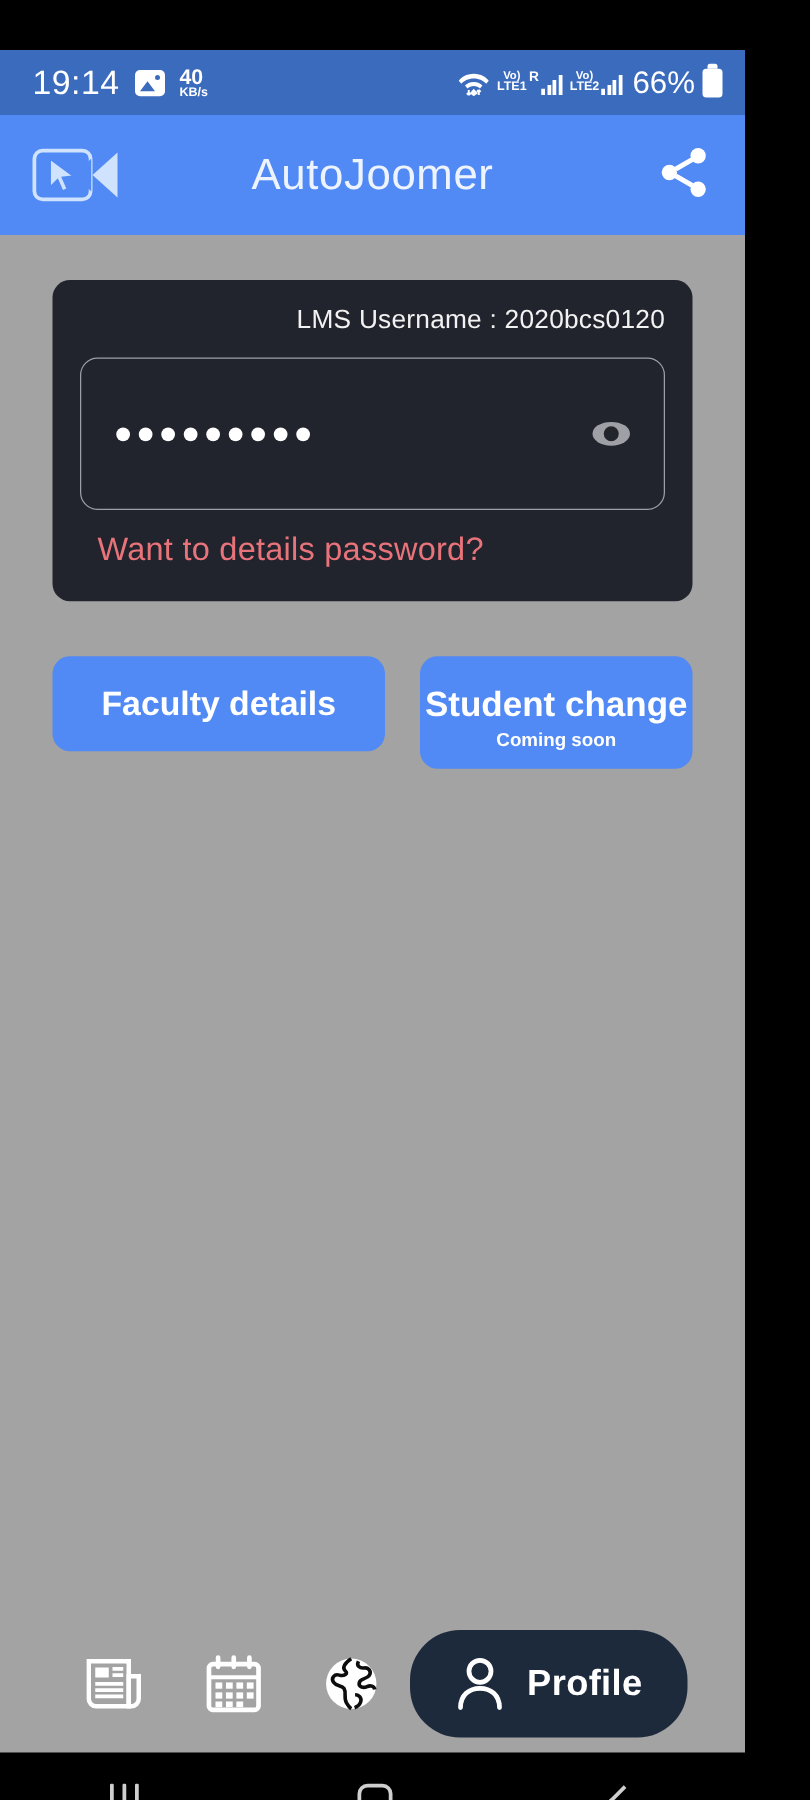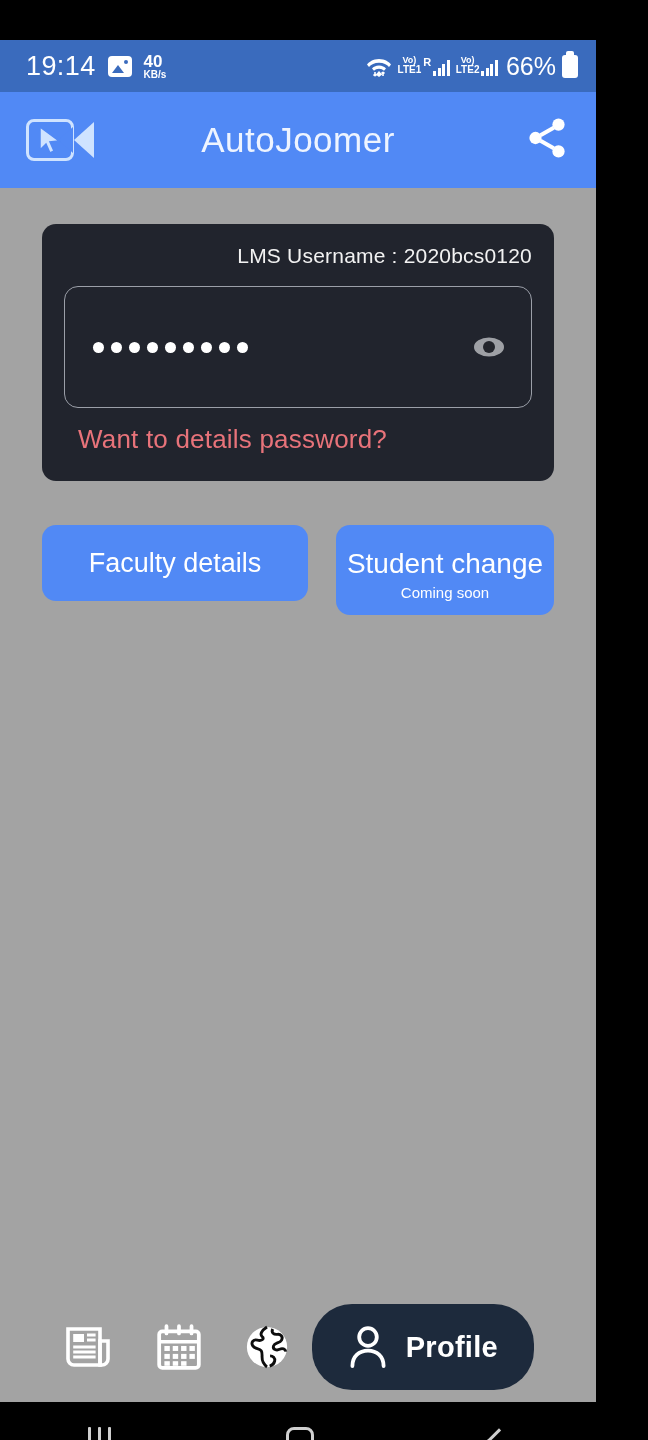--- a/index.html
+++ b/index.html
@@ -92,31 +92,31 @@
   }
   .dots{ display:flex; gap:7px; }
   .dots i{ width:11px; height:11px; border-radius:50%; background:#fff; display:block; }
   .eye{ width:40px; height:40px; display:flex; align-items:center; justify-content:center; }
 
   .changepw{ margin-top:16px; padding-left:14px; font-size:26px; color:#e8737a; letter-spacing:.2px; }
 
   .btnrow{ display:flex; gap:28px; margin-top:44px; align-items:flex-start; }
   .btn{
     background:#5189f5; color:#fff; border:none; border-radius:14px;
-    font-family:inherit; text-align:center; cursor:pointer;
+    font-family:inherit; text-align:center; cursor:pointer;font-weight:bold;
   }
   .btn-faculty{ flex:0 0 266px; height:76px; font-size:27px; }
   .btn-student{ flex:1; height:90px; padding-top:10px; }
   .btn-student .big{ font-size:28px; display:block; line-height:1.1; }
   .btn-student .small{ font-size:15px; display:block; margin-top:4px; }
   .btn-feedback{ width:100%; height:78px; font-size:28px; margin-top:26px; }
 
   
   .bottomnav{
-    position:absolute; left:0; right:16px; bottom:78px; height:110px;
+    position:absolute; left:0; right:0; bottom:78px; height:110px;
     display:flex; align-items:center; padding:0 46px;
   }
   .navitem{ flex:1; display:flex; justify-content:center; align-items:center; }
   .navitem.profile{ flex:0 0 auto; margin-left:auto; }
   .pill{
     background:#1d2a3c; border-radius:40px; height:86px; padding:0 36px;
     display:flex; align-items:center; gap:18px;
   }
   .pill span{ font-size:29px; font-weight:700; color:#fff; letter-spacing:.3px; }
 

